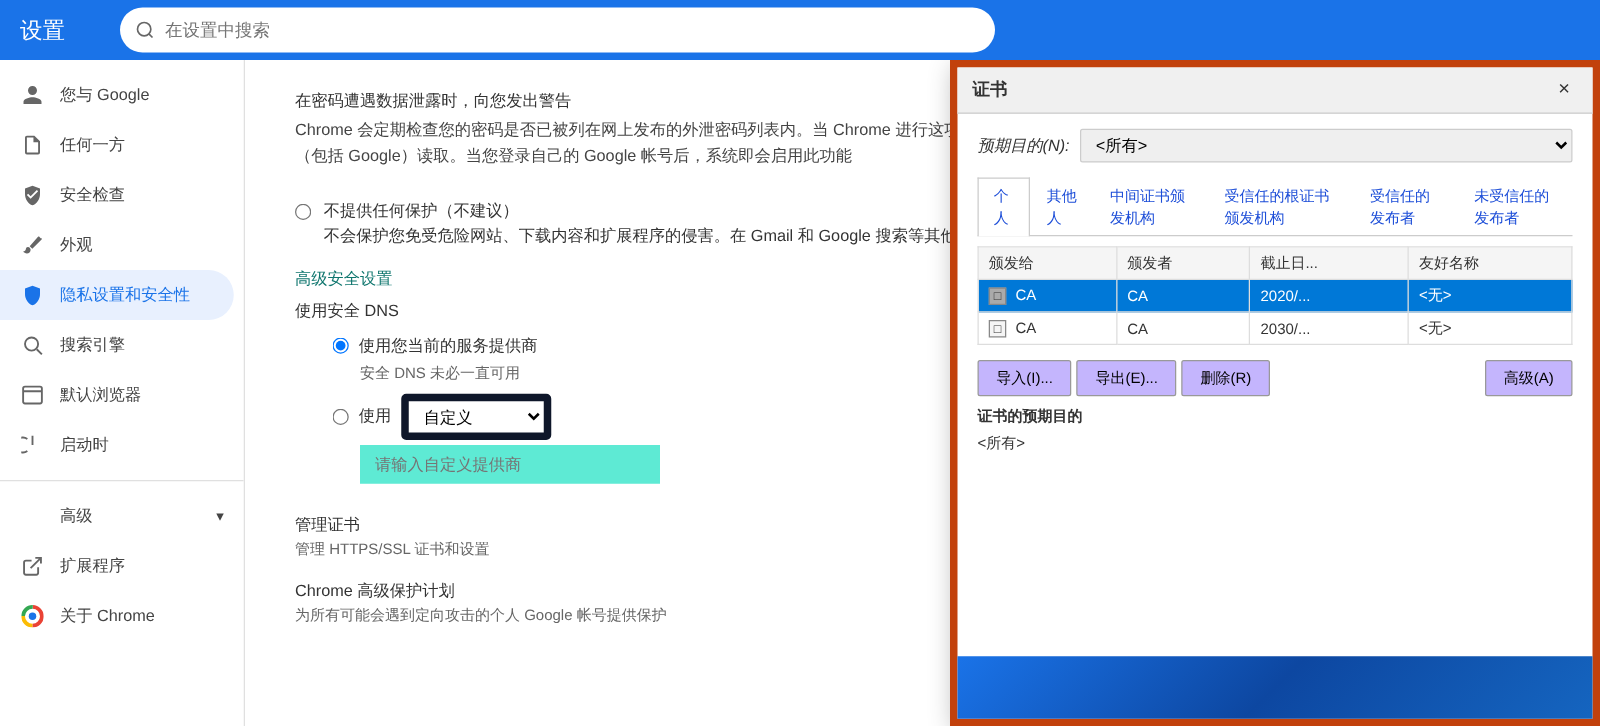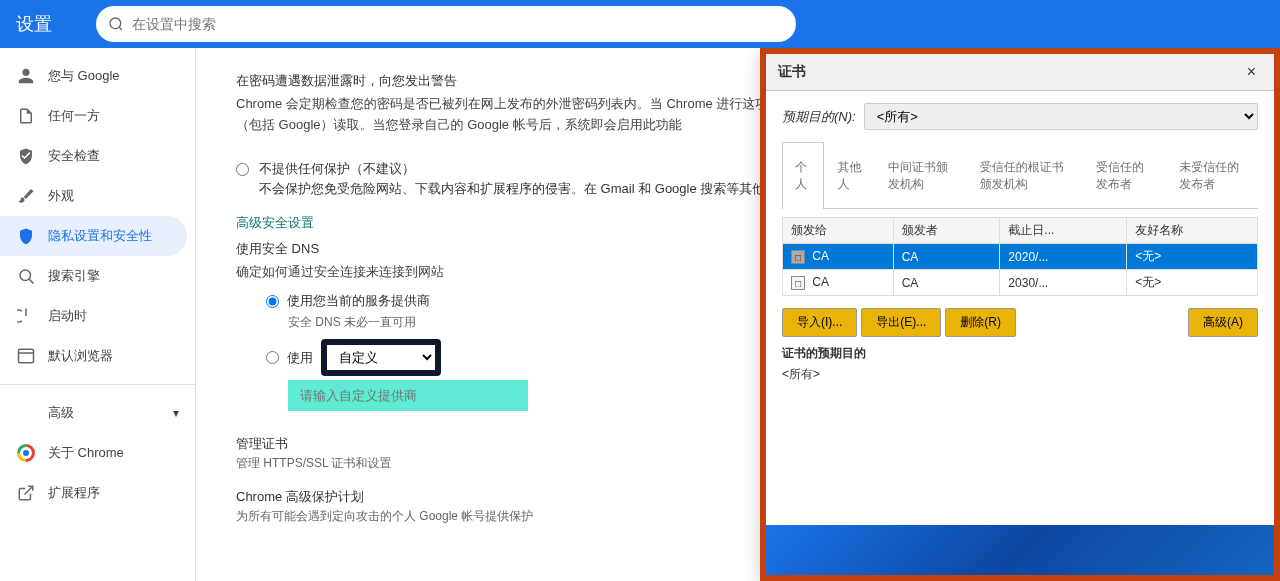--- a/index.html
+++ b/index.html
@@ -269,27 +269,27 @@
       font-size: 13px;
       border-radius: 2px;
     }
 
     .cert-tabs {
       display: flex;
       border-bottom: 1px solid #ccc;
       margin-bottom: 8px;
     }
     .cert-tab {
-      padding: 16px 12px;
+      padding: 6px 12px;
       font-size: 12px;
       cursor: pointer;
       border: 1px solid transparent;
       border-bottom: none;
       margin-bottom: -1px;
-      color: #737373;
+      color: #1d4ed8;
     }
     .cert-tab.active {
       border-color: #ccc;
       background: white;
       border-bottom-color: white;
     }
 
     .cert-table {
       width: 100%;
       border-collapse: collapse;
@@ -317,21 +317,21 @@
     .cert-actions {
       display: flex;
       gap: 4px;
       margin-top: 8px;
       flex-shrink: 0;
     }
     .cert-btn {
       padding: 5px 14px;
       font-size: 12px;
       border: 1px solid #999;
-      background: #eab308;
+      background: #c4b5fd;
       cursor: pointer;
       border-radius: 2px;
     }
     .cert-btn.advanced {
       margin-left: auto;
     }
 
     .cert-purpose-section {
       margin-top: 8px;
       flex-shrink: 0;
@@ -415,63 +415,63 @@
         <svg width="18" height="18" viewBox="0 0 24 24" fill="#666">
             <circle cx="11" cy="11" r="7" stroke="#666" stroke-width="2" fill="none"></circle>
             <line x1="16.5" y1="16.5" x2="22" y2="22" stroke="#666" stroke-width="2"></line>
           </svg>
       </div>
       <span>搜索引擎</span>
     </div>
     <div class="sidebar-item">
       <div class="sidebar-icon">
         <svg width="18" height="18" viewBox="0 0 24 24" fill="none" stroke="#666" stroke-width="2">
-            <path d="M12 2v10M6.5 5.5a8 8 0 100 13"></path>
-          </svg>
-      </div>
-      <span>启动时</span>
-    </div>
-    <div class="sidebar-item">
-      <div class="sidebar-icon">
-        <svg width="18" height="18" viewBox="0 0 24 24" fill="none" stroke="#666" stroke-width="2">
             <rect x="2" y="3" width="20" height="18" rx="2"></rect>
             <line x1="2" y1="8" x2="22" y2="8"></line>
           </svg>
       </div>
       <span>默认浏览器</span>
+    </div>
+    <div class="sidebar-item">
+      <div class="sidebar-icon">
+        <svg width="18" height="18" viewBox="0 0 24 24" fill="none" stroke="#666" stroke-width="2">
+            <path d="M12 2v10M6.5 5.5a8 8 0 100 13"></path>
+          </svg>
+      </div>
+      <span>启动时</span>
     </div>
 
     <div class="sidebar-divider"></div>
 
     <div class="sidebar-section">
       <div class="sidebar-icon"></div>
       <span>高级</span>
       <span class="chevron">▾</span>
+    </div>
+
+    <div class="sidebar-item">
+      <div class="sidebar-icon">
+        <svg width="18" height="18" viewBox="0 0 24 24" fill="none" stroke="#666" stroke-width="2">
+            <path d="M18 13v6a2 2 0 01-2 2H5a2 2 0 01-2-2V8a2 2 0 012-2h6M15 3h6v6M10 14L21 3"></path>
+          </svg>
+      </div>
+      <span>扩展程序</span>
     </div>
 
     <div class="sidebar-item">
       <div class="sidebar-icon">
         <svg width="18" height="18" viewBox="0 0 24 24">
             <circle cx="12" cy="12" r="4" fill="#1a73e8"></circle>
             <circle cx="12" cy="12" r="10" fill="none" stroke="#ea4335" stroke-width="4" stroke-dasharray="15.7 31.4"></circle>
             <circle cx="12" cy="12" r="10" fill="none" stroke="#fbbc05" stroke-width="4" stroke-dasharray="15.7 31.4" stroke-dashoffset="-15.7"></circle>
             <circle cx="12" cy="12" r="10" fill="none" stroke="#34a853" stroke-width="4" stroke-dasharray="15.7 31.4" stroke-dashoffset="-31.4"></circle>
           </svg>
       </div>
       <span>关于 Chrome</span>
     </div>
-
-    <div class="sidebar-item">
-      <div class="sidebar-icon">
-        <svg width="18" height="18" viewBox="0 0 24 24" fill="none" stroke="#666" stroke-width="2">
-            <path d="M18 13v6a2 2 0 01-2 2H5a2 2 0 01-2-2V8a2 2 0 012-2h6M15 3h6v6M10 14L21 3"></path>
-          </svg>
-      </div>
-      <span>扩展程序</span>
-    </div>
   </div>
 
   <div class="content">
 
     <div class="section-block toggle-row">
       <div style="flex:1">
         <div class="section-title">在密码遭遇数据泄露时，向您发出警告</div>
         <p>Chrome 会定期检查您的密码是否已被列在网上发布的外泄密码列表内。当 Chrome 进行这项检查时，您的密码和用户名都会被加密，所以绝不会被任何人员/任何一方（包括 Google）读取。当您登录自己的 Google 帐号后，系统即会启用此功能</p>
       </div>
       <div class="toggle-switch"></div>
@@ -482,21 +482,20 @@
       <div>
         <div class="section-title">不提供任何保护（不建议）</div>
         <p>不会保护您免受危险网站、下载内容和扩展程序的侵害。在 Gmail 和 Google 搜索等其他 Google 服务中，若安全浏览保护可用，您仍将获得该保护。</p>
       </div>
     </div>
 
     <div class="section-heading">高级安全设置</div>
 
     <div class="section-block">
       <div class="section-title">使用安全 DNS</div>
-      <p>确定如何通过安全连接来连接到网站</p>
       <div style="margin-top:10px;">
         <div class="dns-option">
           <div class="dns-radio-row">
             <input type="radio" name="dns" checked="" style="">
             <span>使用您当前的服务提供商</span>
           </div>
           <div class="dns-sub-text">安全 DNS 未必一直可用</div>
         </div>
         <div class="dns-option">
           <div class="dns-custom-row">

